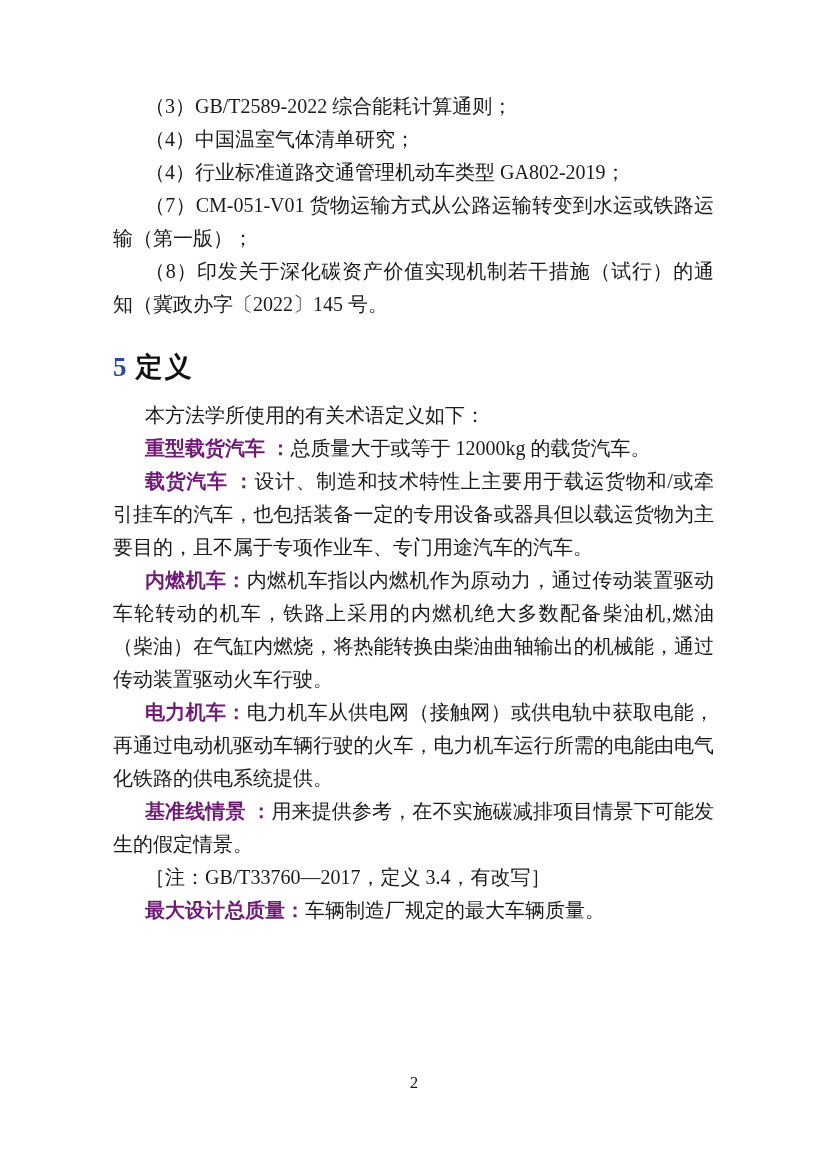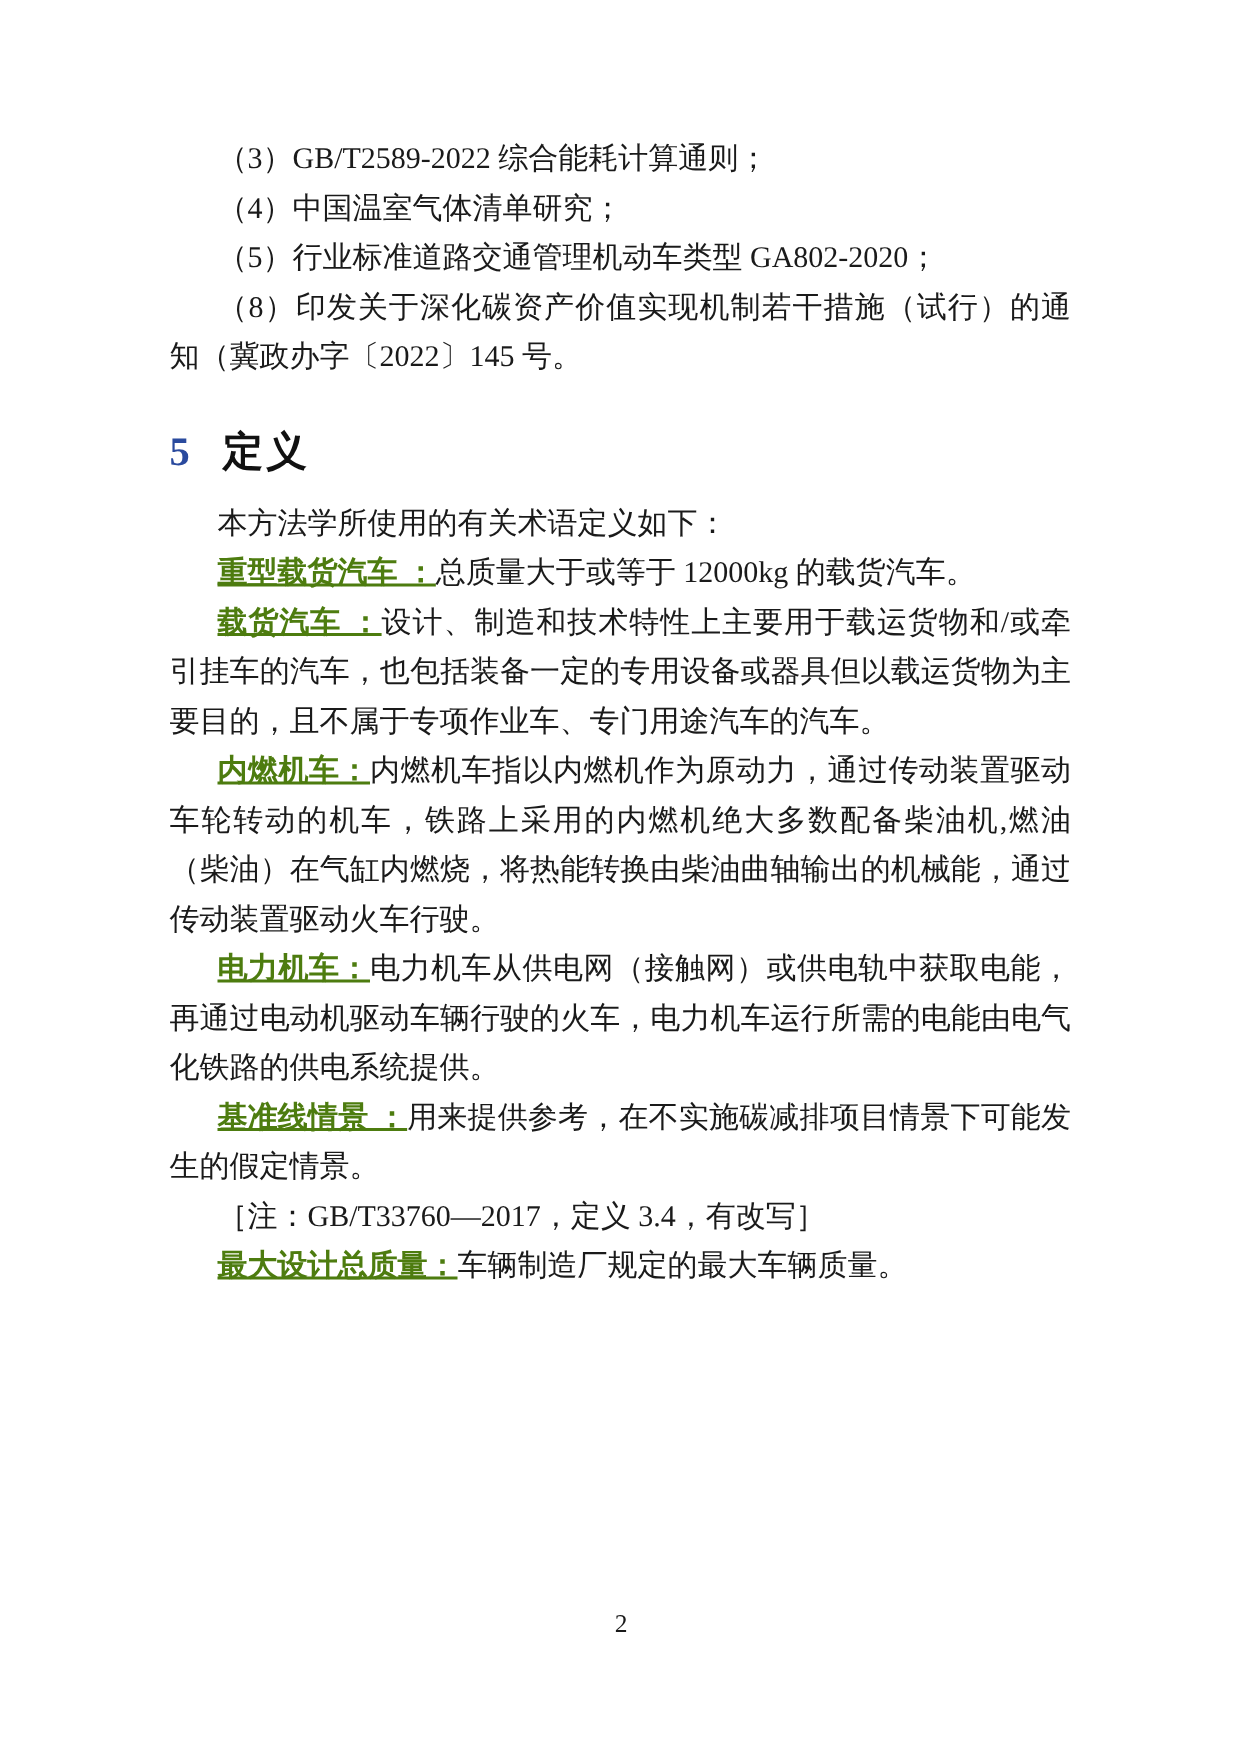--- a/index.html
+++ b/index.html
@@ -38,48 +38,47 @@
   }
   .h-num {
     font-family: "Liberation Serif", "DejaVu Serif", serif;
     color: #2a4a9e;
     margin-right: 9px;
   }
   .h-title {
     font-family: "Liberation Sans", "DejaVu Sans", sans-serif;
     color: #111111;
     letter-spacing: 2px;
-    margin-left: 13px;
   }
   .term {
     font-family: "Liberation Sans", "DejaVu Sans", sans-serif;
     font-weight: bold;
-    color: #4d7c0f;
-    text-decoration: underline;
+    color: #701a75;
   }
   .footer {
     position: absolute;
     top: 1072px;
     left: 0;
     width: 100%;
     text-align: center;
     font-size: 17px;
     line-height: 22px;
     color: #1a1a1a;
   }
 </style>
 </head>
 <body>
 
 <div class="page">
   <div class="content">
 
     <p class="para">（3）GB/T2589-2022 综合能耗计算通则；</p>
     <p class="para">（4）中国温室气体清单研究；</p>
-    <p class="para">（5）行业标准道路交通管理机动车类型 GA802-2020；</p>
+    <p class="para">（4）行业标准道路交通管理机动车类型 GA802-2019；</p>
+    <p class="para">（7）CM-051-V01 货物运输方式从公路运输转变到水运或铁路运输（第一版）；</p>
     <p class="para">（8）印发关于深化碳资产价值实现机制若干措施（试行）的通知（冀政办字〔2022〕145 号。</p>
 
     <h2 class="heading">
       <span class="h-num">5</span><span class="h-title">定义</span>
     </h2>
 
     <p class="para">本方法学所使用的有关术语定义如下：</p>
 
     <p class="para"><span class="term">重型载货汽车 ：</span><span>总质量大于或等于 12000kg 的载货汽车。</span></p>
 

